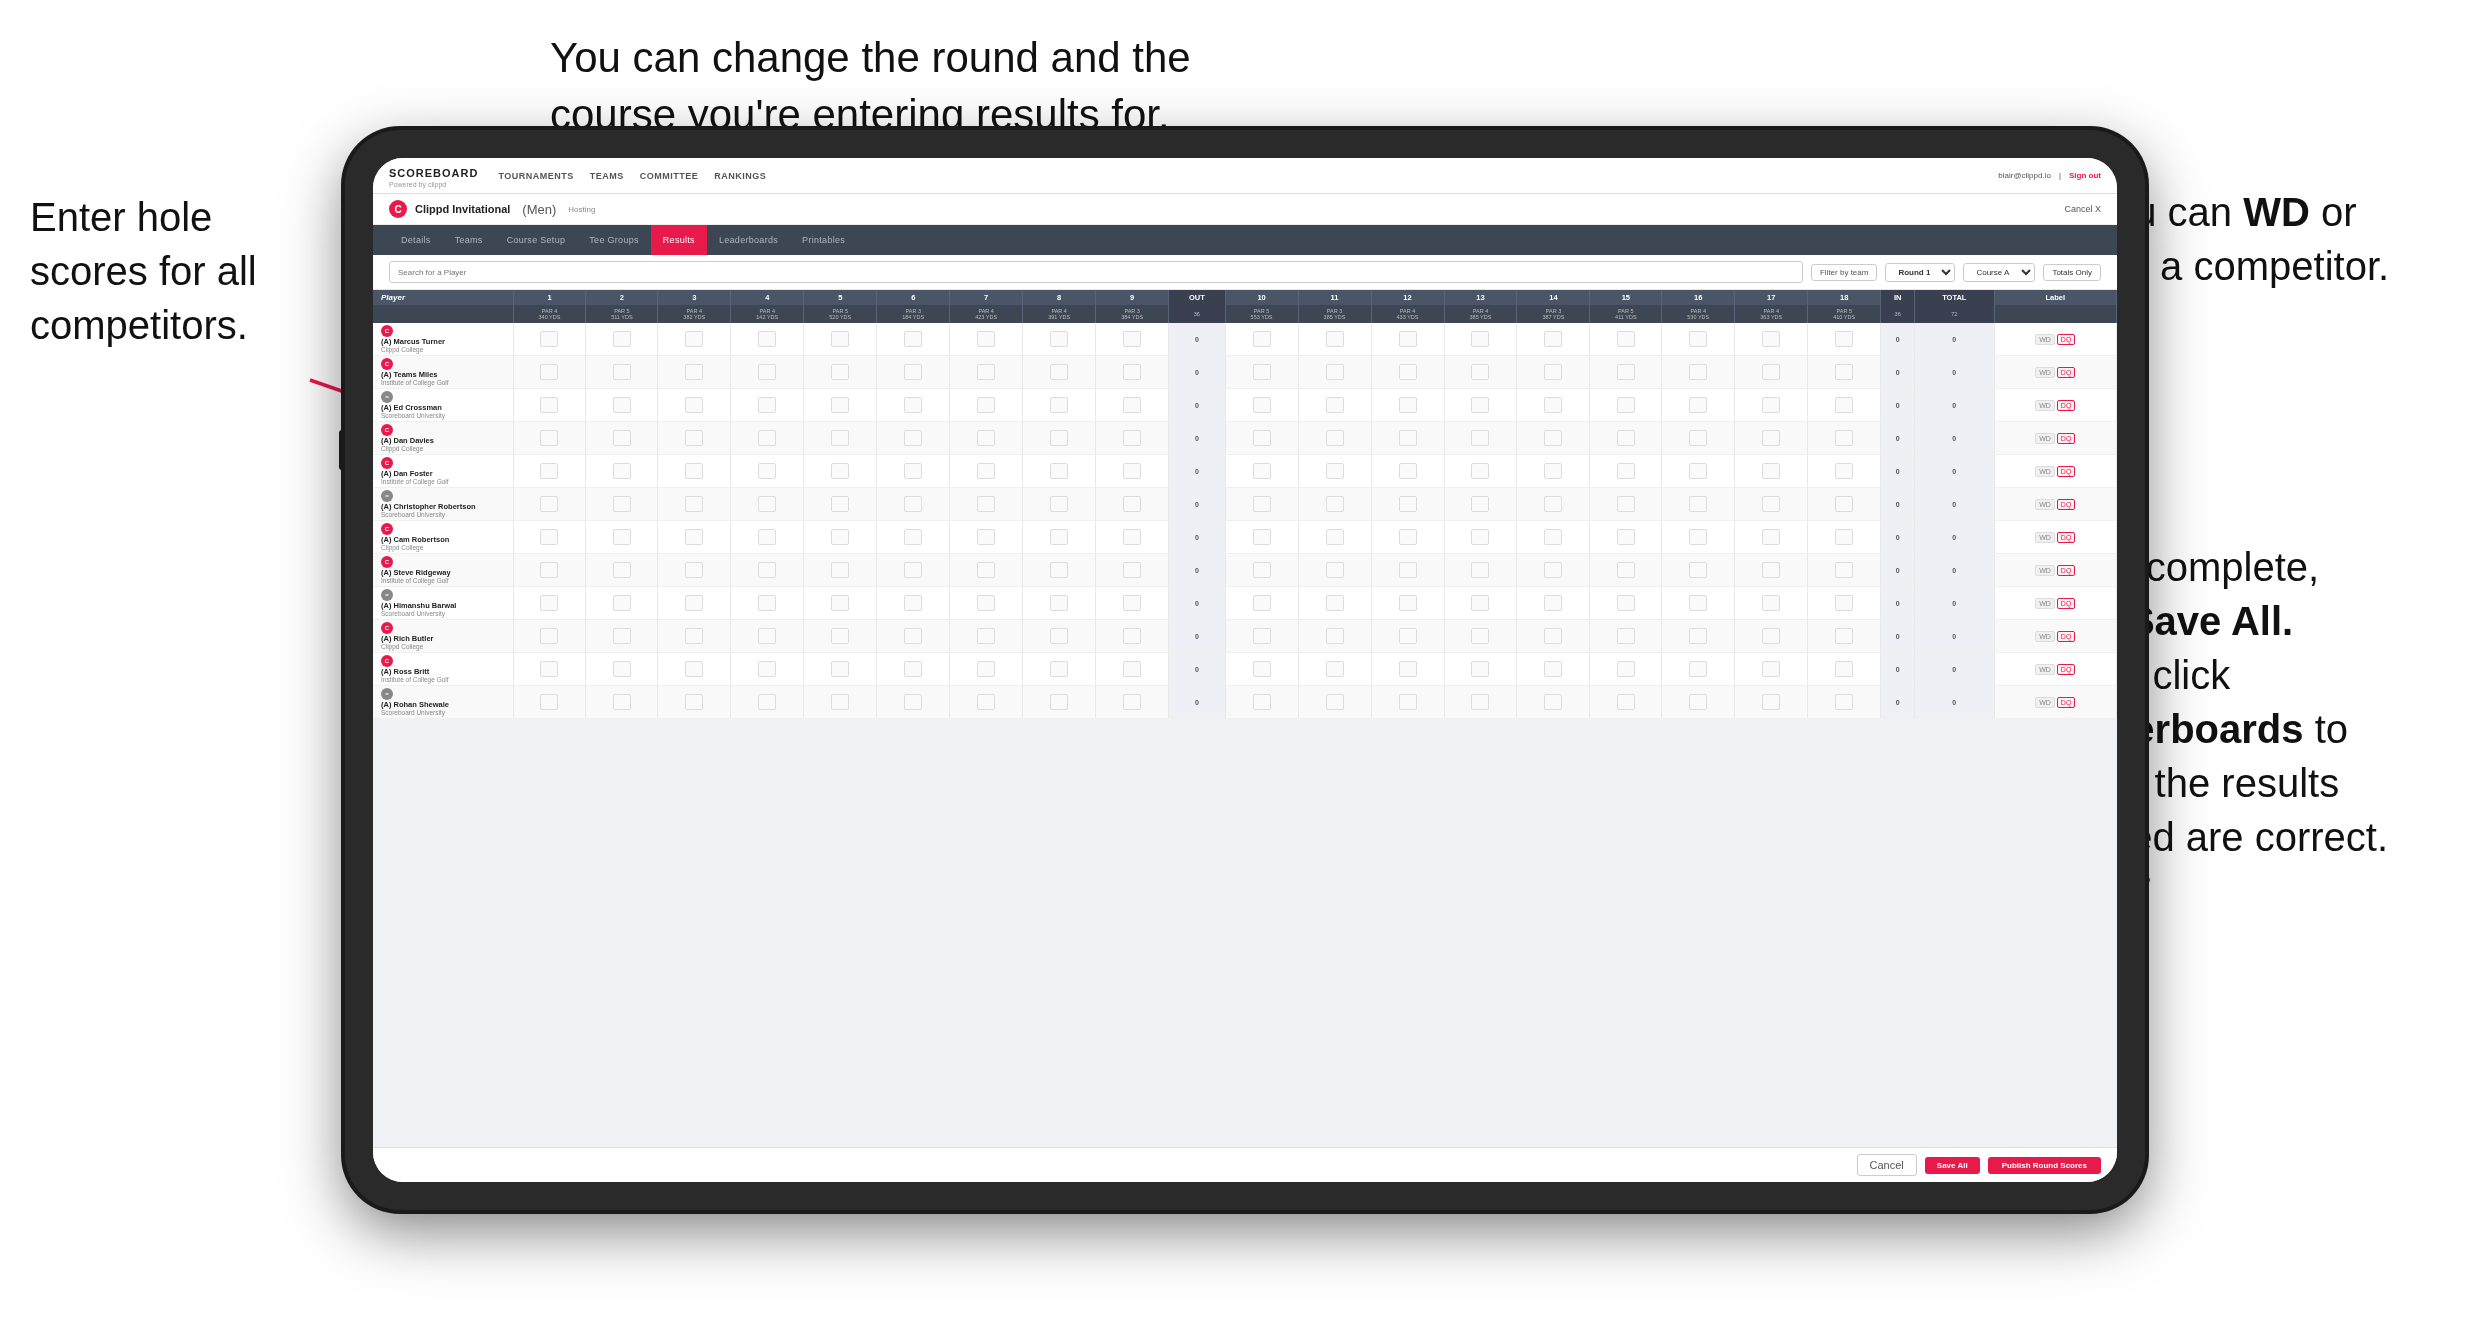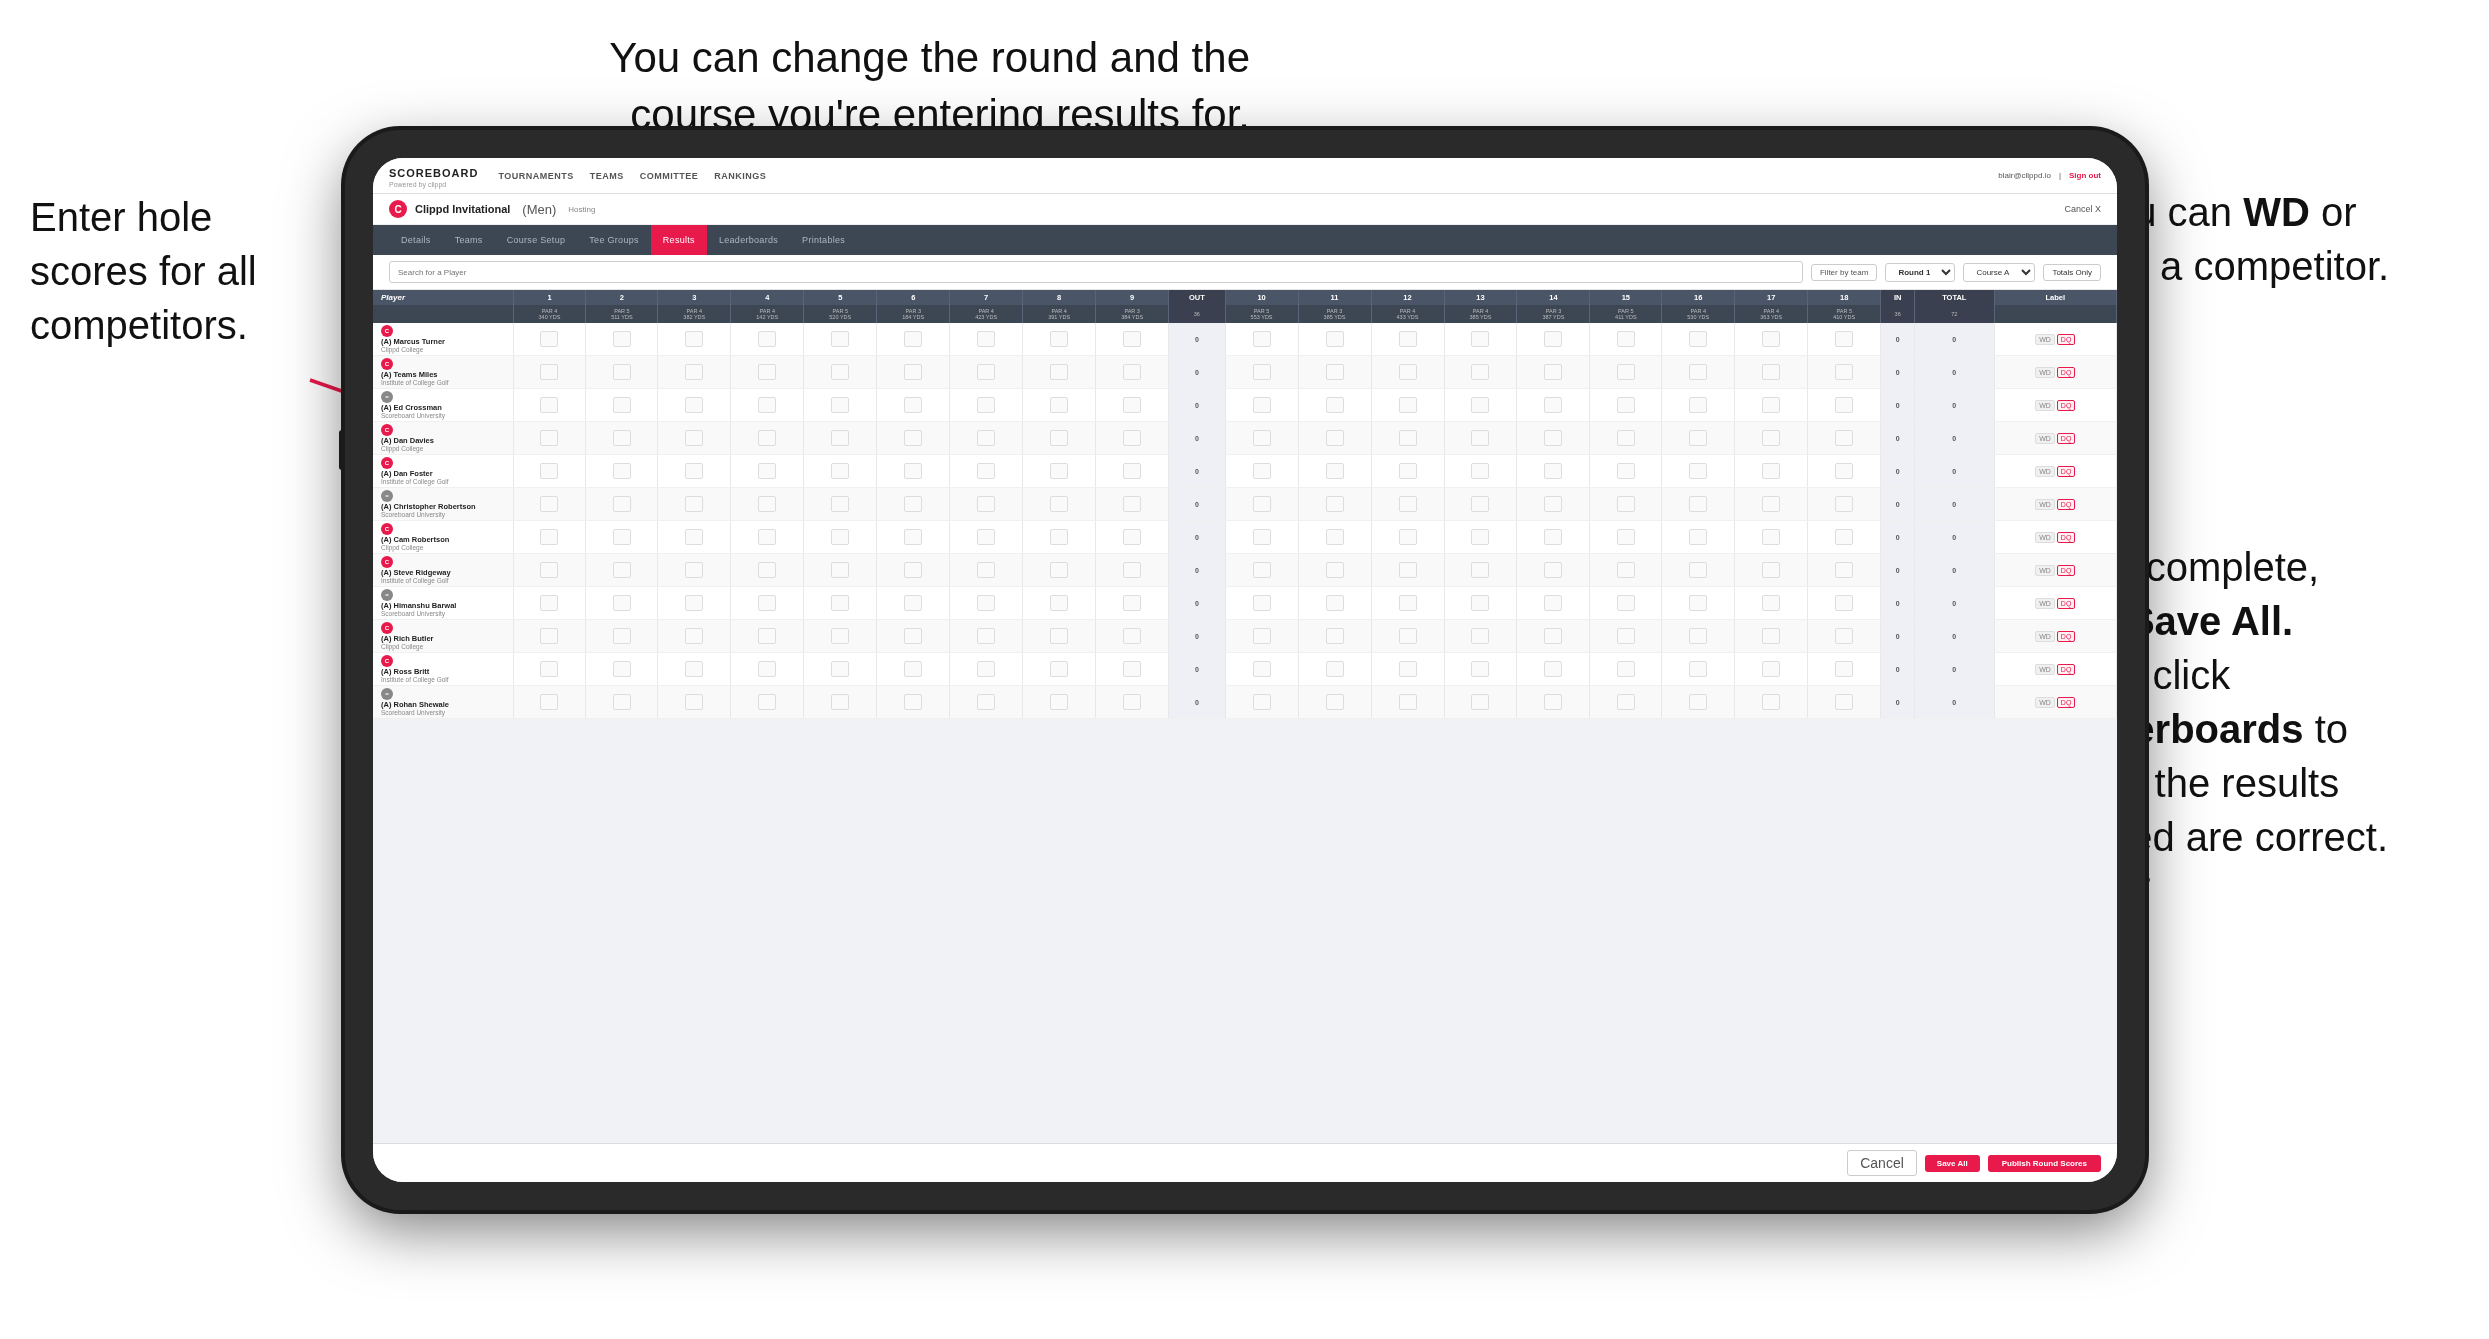--- a/index.html
+++ b/index.html
@@ -416,21 +416,21 @@
       border-top: 1px solid #ddd;
       padding: 6px 16px;
       display: flex;
       align-items: center;
       justify-content: flex-end;
       gap: 8px;
       flex-shrink: 0;
     }
 
     .action-cancel {
-      font-size: 14px;
+      font-size: 11px;
       color: #555;
       background: #fff;
       border: 1px solid #ccc;
       border-radius: 3px;
       padding: 4px 12px;
       cursor: pointer;
     }
 
     .action-save {
       font-size: 8px;
@@ -461,21 +461,21 @@
       top: 300px;
       width: 6px;
       height: 40px;
       background: #1a1a1a;
       border-radius: 3px 0 0 3px;
     }
   </style>
 </head>
 <body>
 
-<div class="annotation top-center" style="font-size:42px; line-height:1.35; text-align:right;">
+<div class="annotation top-center" style="font-size:42px; line-height:1.35; text-align:left;">
   You can change the round and the<br>course you're entering results for.
 </div>
 
 <div class="annotation left" style="font-size:40px; line-height:1.35;">
   Enter hole<br>scores for all<br>competitors.
 </div>
 
 <div class="annotation right-top" style="font-size:40px; line-height:1.35; right:40px; width:360px;">
   You can <b>WD</b> or<br><b>DQ</b> a competitor.
 </div>

